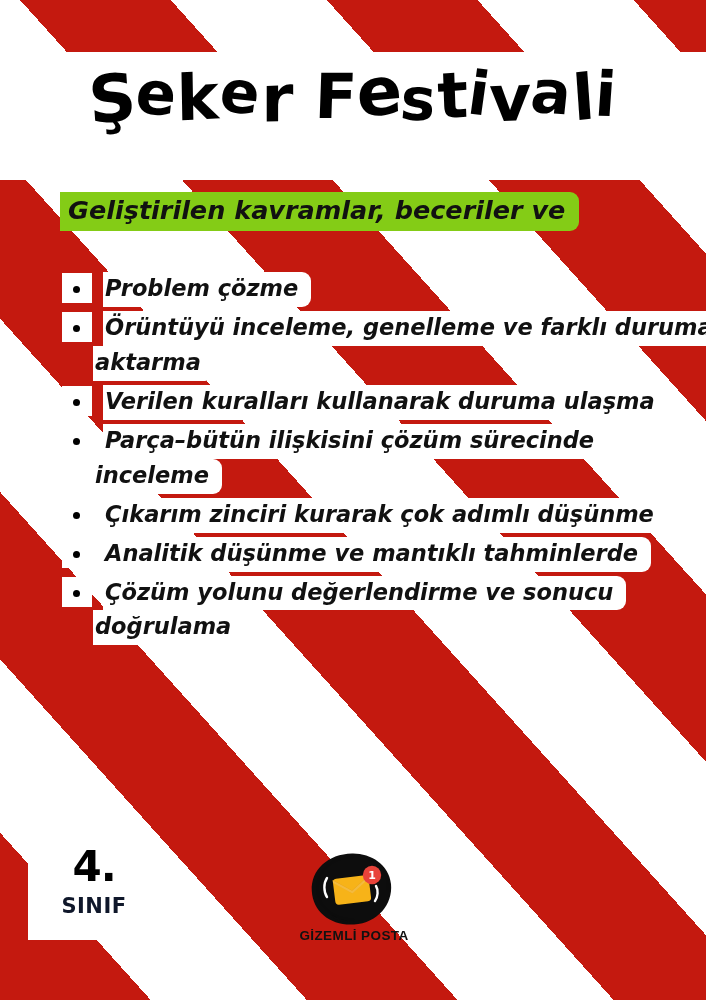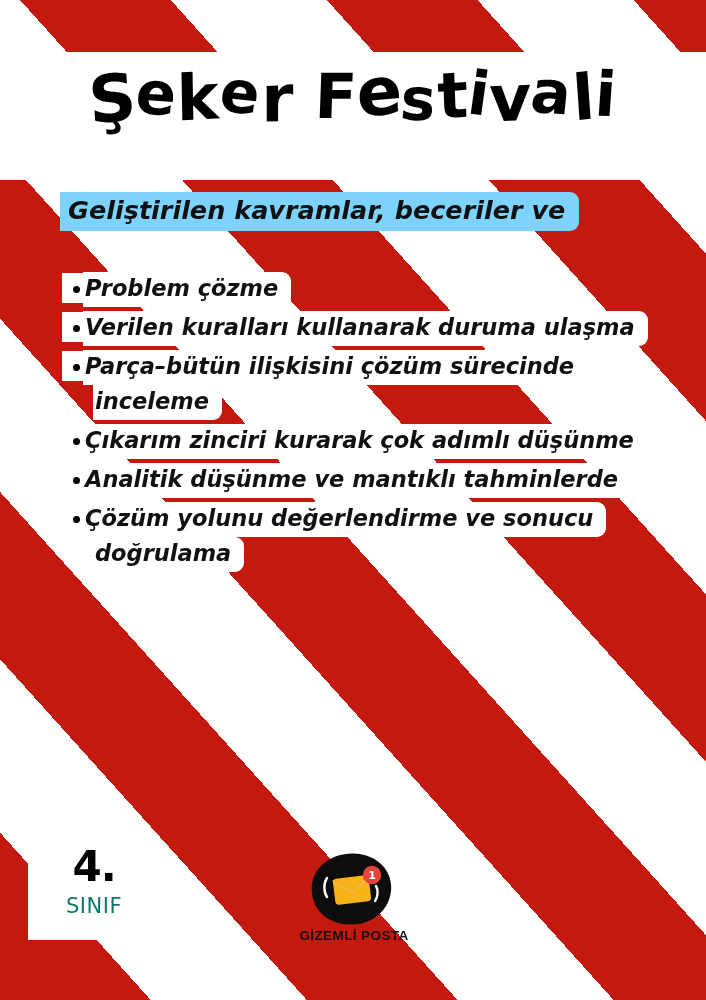--- a/index.html
+++ b/index.html
@@ -66,21 +66,21 @@
 
   
   #subtitle {
     position: absolute;
     left: 60px;
     top: 192px;
     width: 590px;
   }
   #subtitle .hl {
     display: inline-block;
-    background: #7dd3fc;
+    background: #84cc16;
     color: #111111;
     font-family: "DejaVu Sans", sans-serif;
     font-weight: 700;
     font-style: italic;
     font-size: 25.5px;
     line-height: 1.32;
     padding: 2px 14px 3px 8px;
     border-radius: 0 9px 9px 0;
     margin-bottom: 2px;
     white-space: nowrap;
@@ -132,21 +132,21 @@
     color: #111111;
     font-family: "DejaVu Sans", sans-serif;
     font-weight: 700;
     font-style: italic;
     font-size: 22.5px;
     line-height: 1.42;
     padding: 1px 13px 2px 2px;
     border-radius: 0 9px 9px 0;
     white-space: nowrap;
   }
-  .line-first .hl { margin-left: 21px; }
+  .line-first .hl { margin-left: 41px; }
   .line-cont   .hl { margin-left: 31px; }
 
   
   #grade-badge {
     position: absolute;
     left: 28px;
     top: 838px;
     width: 132px;
     height: 102px;
     background: #ffffff;
@@ -166,24 +166,24 @@
     color: #000000;
     letter-spacing: -1px;
   }
   #grade-label {
     position: absolute;
     left: 28px;
     top: 896px;
     width: 132px;
     text-align: center;
     font-family: "DejaVu Sans", sans-serif;
-    font-weight: 400;
+    font-weight: 700;
     font-size: 21px;
     line-height: 1;
-    color: #0f766e;
+    color: #0f172a;
     letter-spacing: 0.5px;
   }
 
   
   #logo {
     position: absolute;
     left: 296px;
     top: 852px;
     width: 116px;
     height: 96px;
@@ -220,20 +220,26 @@
 
   <div id="subtitle">
     <span class="hl">Geliştirilen kavramlar, beceriler ve</span><br>
   </div>
 
   <ul id="bullets">
       <li class="bullet-item">
         <span class="dot-bg"></span>
         <span class="dot"></span>
         <span class="line line-first"><span class="hl">Problem çözme</span></span>
+      </li>
+      <li class="bullet-item">
+        <span class="dot-bg"></span>
+        <span class="dot"></span>
+        <span class="line line-first"><span class="hl">Örüntüyü inceleme, genelleme ve farklı duruma</span></span>
+        <span class="line line-cont"><span class="hl">aktarma</span></span>
       </li>
       <li class="bullet-item">
         <span class="dot-bg"></span>
         <span class="dot"></span>
         <span class="line line-first"><span class="hl">Verilen kuralları kullanarak duruma ulaşma</span></span>
       </li>
       <li class="bullet-item">
         <span class="dot-bg"></span>
         <span class="dot"></span>
         <span class="line line-first"><span class="hl">Parça–bütün ilişkisini çözüm sürecinde</span></span>

